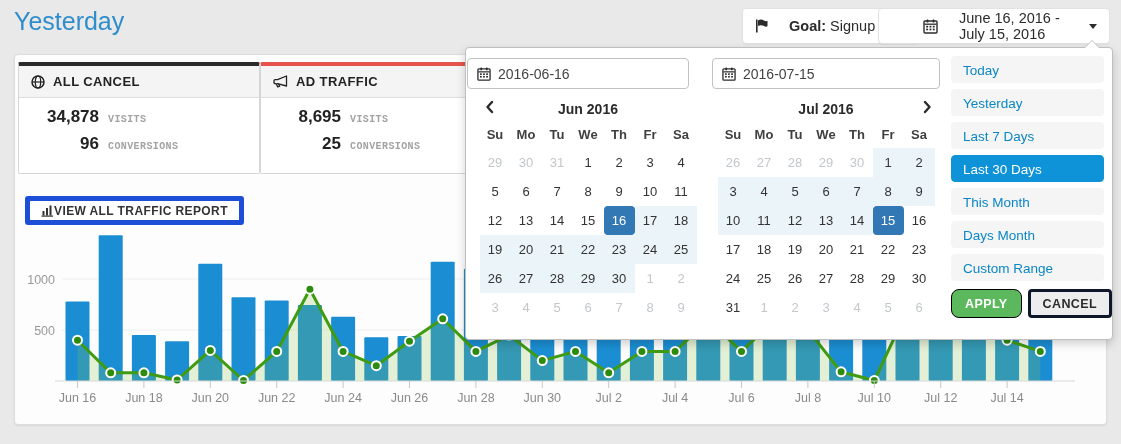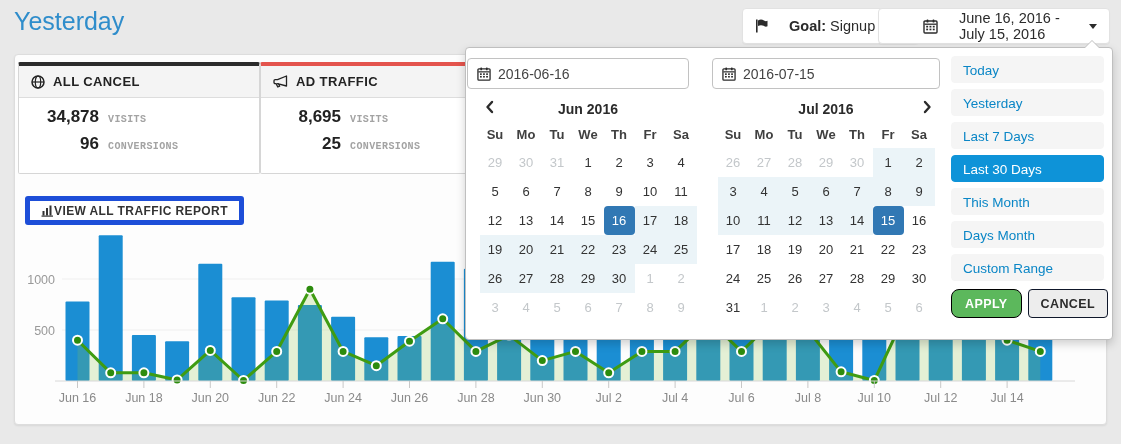--- a/index.html
+++ b/index.html
@@ -76,21 +76,21 @@
 
   .ranges { position:absolute; left:485px; top:8px; width:153px; }
   .range-item { height:27px; line-height:27px; background:#f5f5f5; border:1px solid #f5f5f5;
                 border-radius:4px; color:#0a86c6; font-size:13.5px; padding-left:11px;
                 margin-bottom:6px; cursor:pointer; }
   .range-item.active { background:#0e93d8; border-color:#0e93d8; color:#fff; }
   .drp-buttons { position:absolute; left:485px; top:241px; display:flex; gap:6px; }
   .apply-btn { background:#5cb85c; border:1px solid #000000; color:#fff; font-weight:bold; font-size:12.5px;
                border-radius:8px; height:29px; padding:0 13px; letter-spacing:.4px; cursor:pointer;
                font-family:inherit; }
-  .cancel-btn { background:#ededed; border:1px solid #0f172a; color:#2b2b2b; font-weight:bold; font-size:12.5px;
+  .cancel-btn { background:#ededed; border:3px solid #0f172a; color:#2b2b2b; font-weight:bold; font-size:12.5px;
                 border-radius:4px; height:29px; padding:0 12px; letter-spacing:.4px; cursor:pointer;
                 font-family:inherit; }
 </style>
 </head>
 <body>
 
 <div id="stage">
 
   <div class="page-title">Yesterday</div>
 

